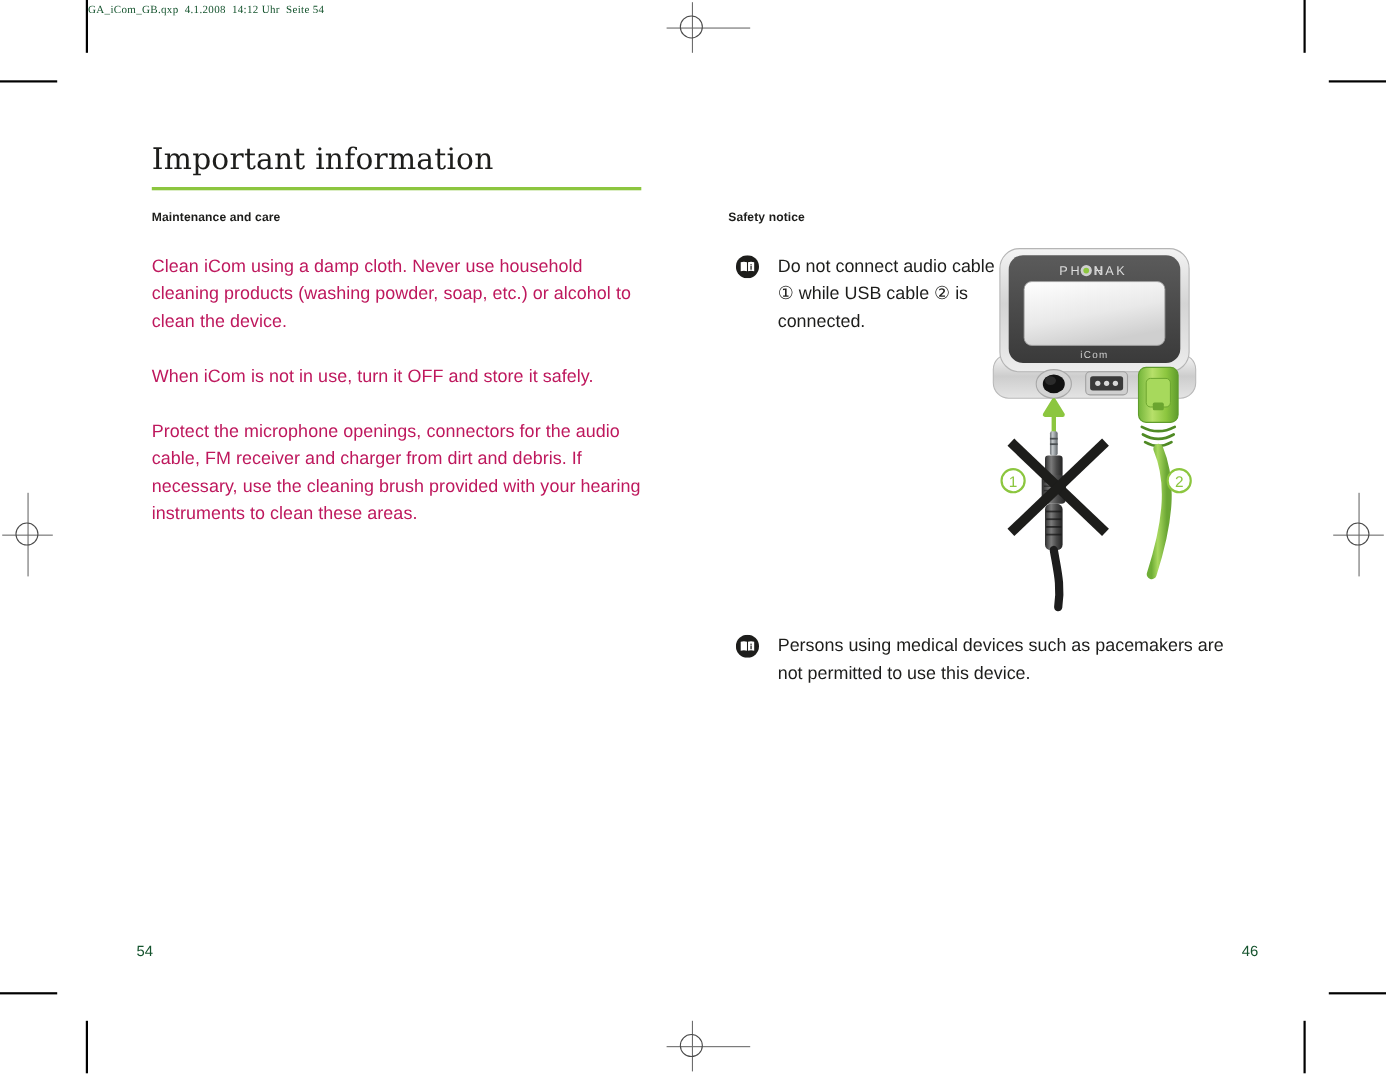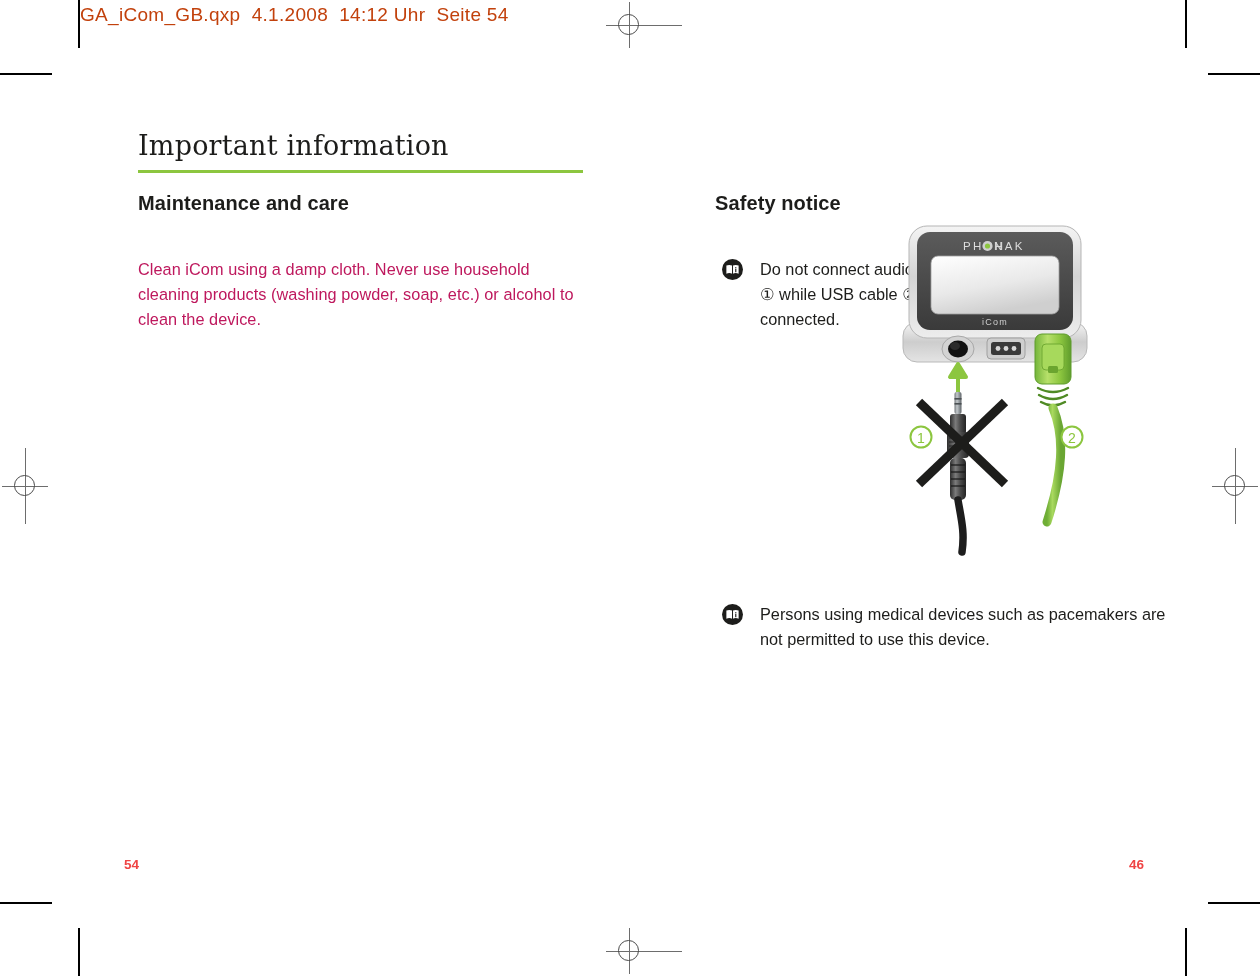--- a/index.html
+++ b/index.html
@@ -42,24 +42,24 @@
     top: 22.5px; left: 0;
     height: 1px; width: 46px;
     background: #6d6d6d;
   }
 
   
   .file-meta {
     position: absolute;
     left: 80px;
     top: 4px;
-    font-family: Liberation Sans, sans-serif;
-    font-size: 19px;
+    font-family: Liberation Serif, serif;
+    font-size: 10px;
     letter-spacing: 0.3px;
-    color: #c2410c;
+    color: #14532d;
     white-space: pre;
   }
 
   
   .spread { position: absolute; inset: 0; padding-left: 28px; }
 
   .page-title {
     position: absolute;
     left: 138px;
     top: 130px;
@@ -72,25 +72,25 @@
   }
   .title-rule {
     position: absolute;
     left: 138px;
     top: 170px;
     width: 445px;
     height: 3px;
   }
 
   .col-left  { position: absolute; left: 138px; top: 192px; width: 448px; }
-  .col-right { position: absolute; left: 715px; top: 192px; width: 460px; }
+  .col-right { position: absolute; left: 662px; top: 192px; width: 460px; }
 
   h2.sub {
-    margin: 0 0 42px 0;
-    font-size: 20px;
+    margin: 0 0 26px 0;
+    font-size: 11px;
     font-weight: bold;
     letter-spacing: 0.1px;
     color: #1d1d1b;
   }
 
   p.body {
     margin: 0 0 25px 0;
     font-size: 16.3px;
     line-height: 25px;
     color: #be185d;
@@ -128,22 +128,22 @@
     top: 222px;
     width: 200px;
     height: 340px;
   }
 
   
   .folio {
     position: absolute;
     bottom: 104px;
     font-size: 13.5px;
-    font-weight: bold;
-    color: #ef4444;
+    font-weight: normal;
+    color: #14532d;
   }
   .folio-left  { left: 124px; }
   .folio-right { right: 116px; }
 </style>
 </head>
 <body>
 
 <div class="crop-line" style="left:78px; top:0px; width:1.6px; height:48px;"></div>
 <div class="crop-line" style="left:0px; top:73px; width:52px; height:1.6px;"></div>
 
@@ -184,20 +184,22 @@
 
 <div class="spread">
 
   <div class="page-title">Important information</div>
   <div class="title-rule" style="background:#8cc63f;"></div>
 
   <div class="col-left">
     <h2 class="sub">Maintenance and care</h2>
 
     <p class="body">Clean iCom using a damp cloth. Never use household cleaning products (washing powder, soap, etc.) or alcohol to clean the device.</p>
+    <p class="body">When iCom is not in use, turn it OFF and store it safely.</p>
+    <p class="body">Protect the microphone openings, connectors for the audio cable, FM receiver and charger from dirt and debris. If necessary, use the cleaning brush provided with your hearing instruments to clean these areas.</p>
   </div>
 
   <div class="folio folio-left">54</div>
 
   <div class="col-right">
     <h2 class="sub">Safety notice</h2>
 
     <div class="notice notice-first" style="margin-bottom:0;">
       <span class="manual-icon">
         <svg viewBox="0 0 24 24" width="21" height="21" aria-hidden="true">

